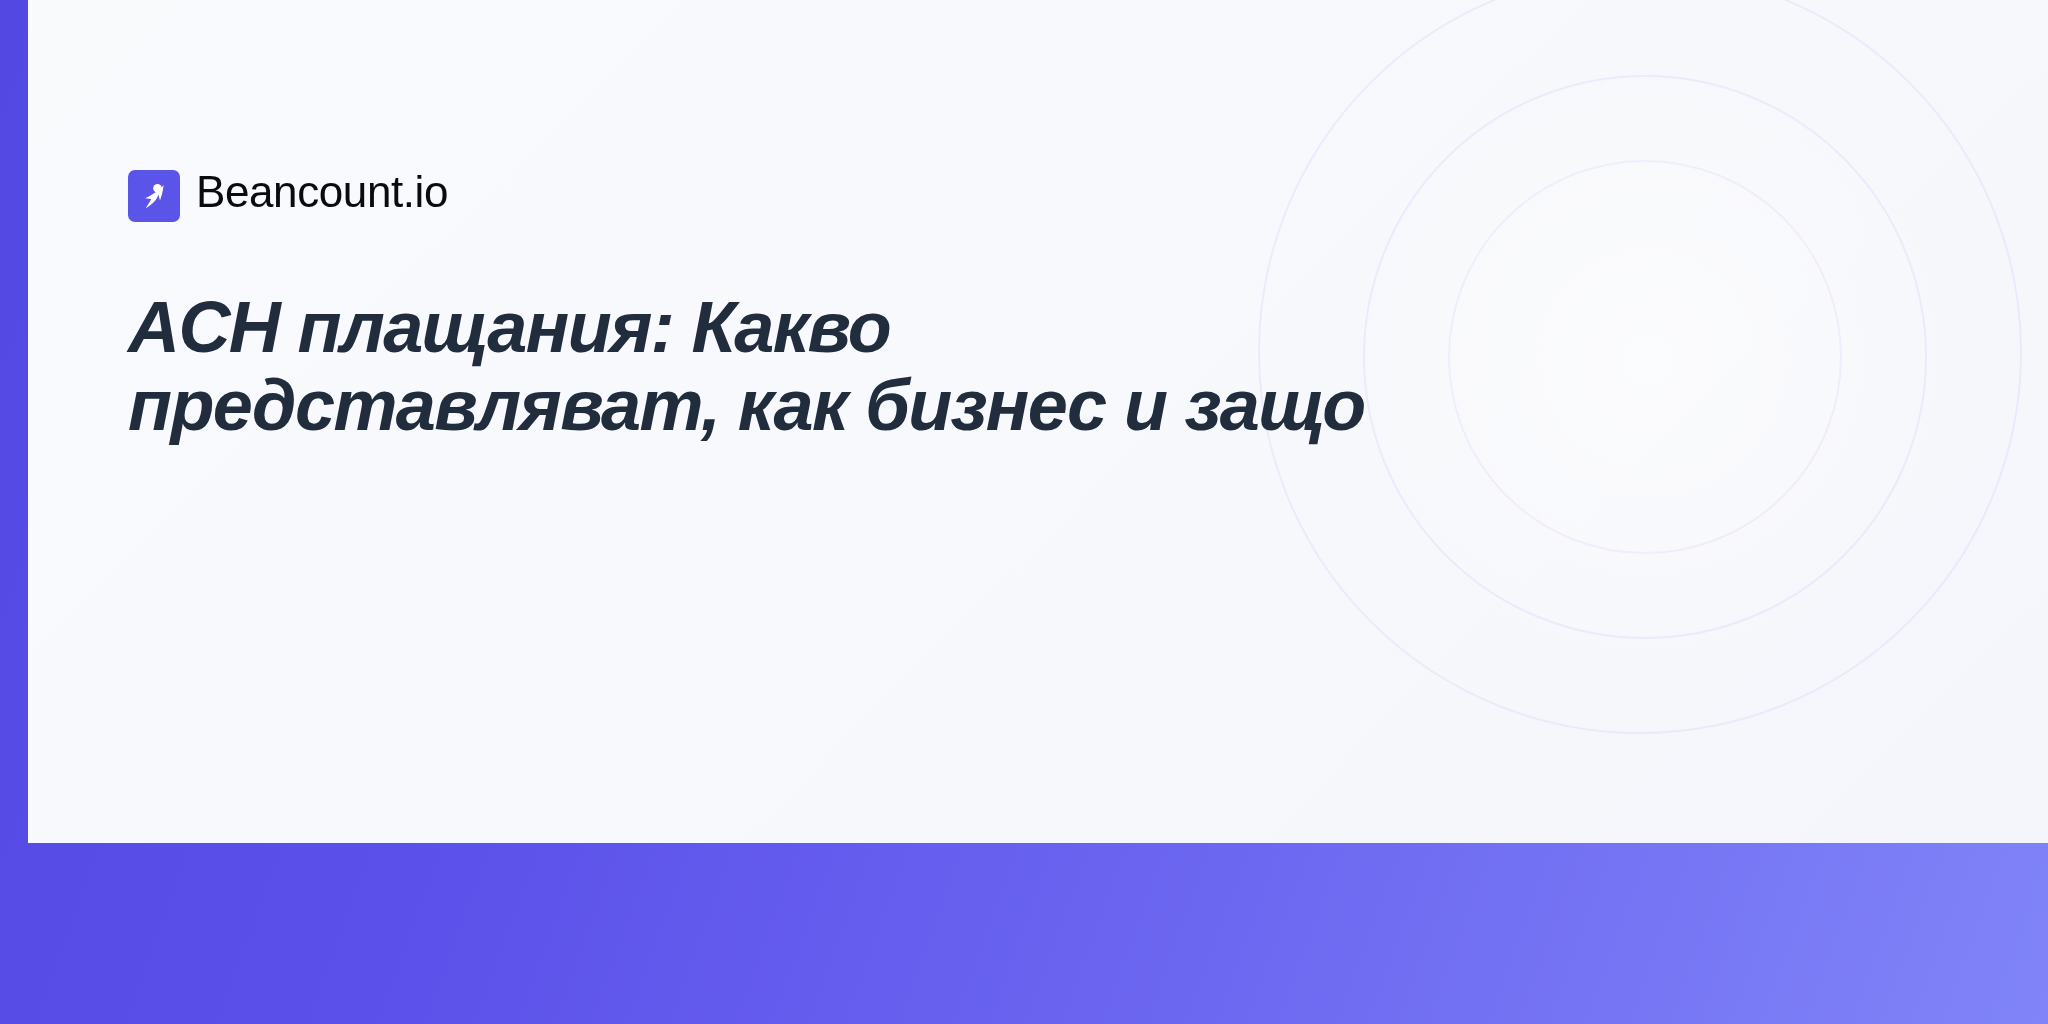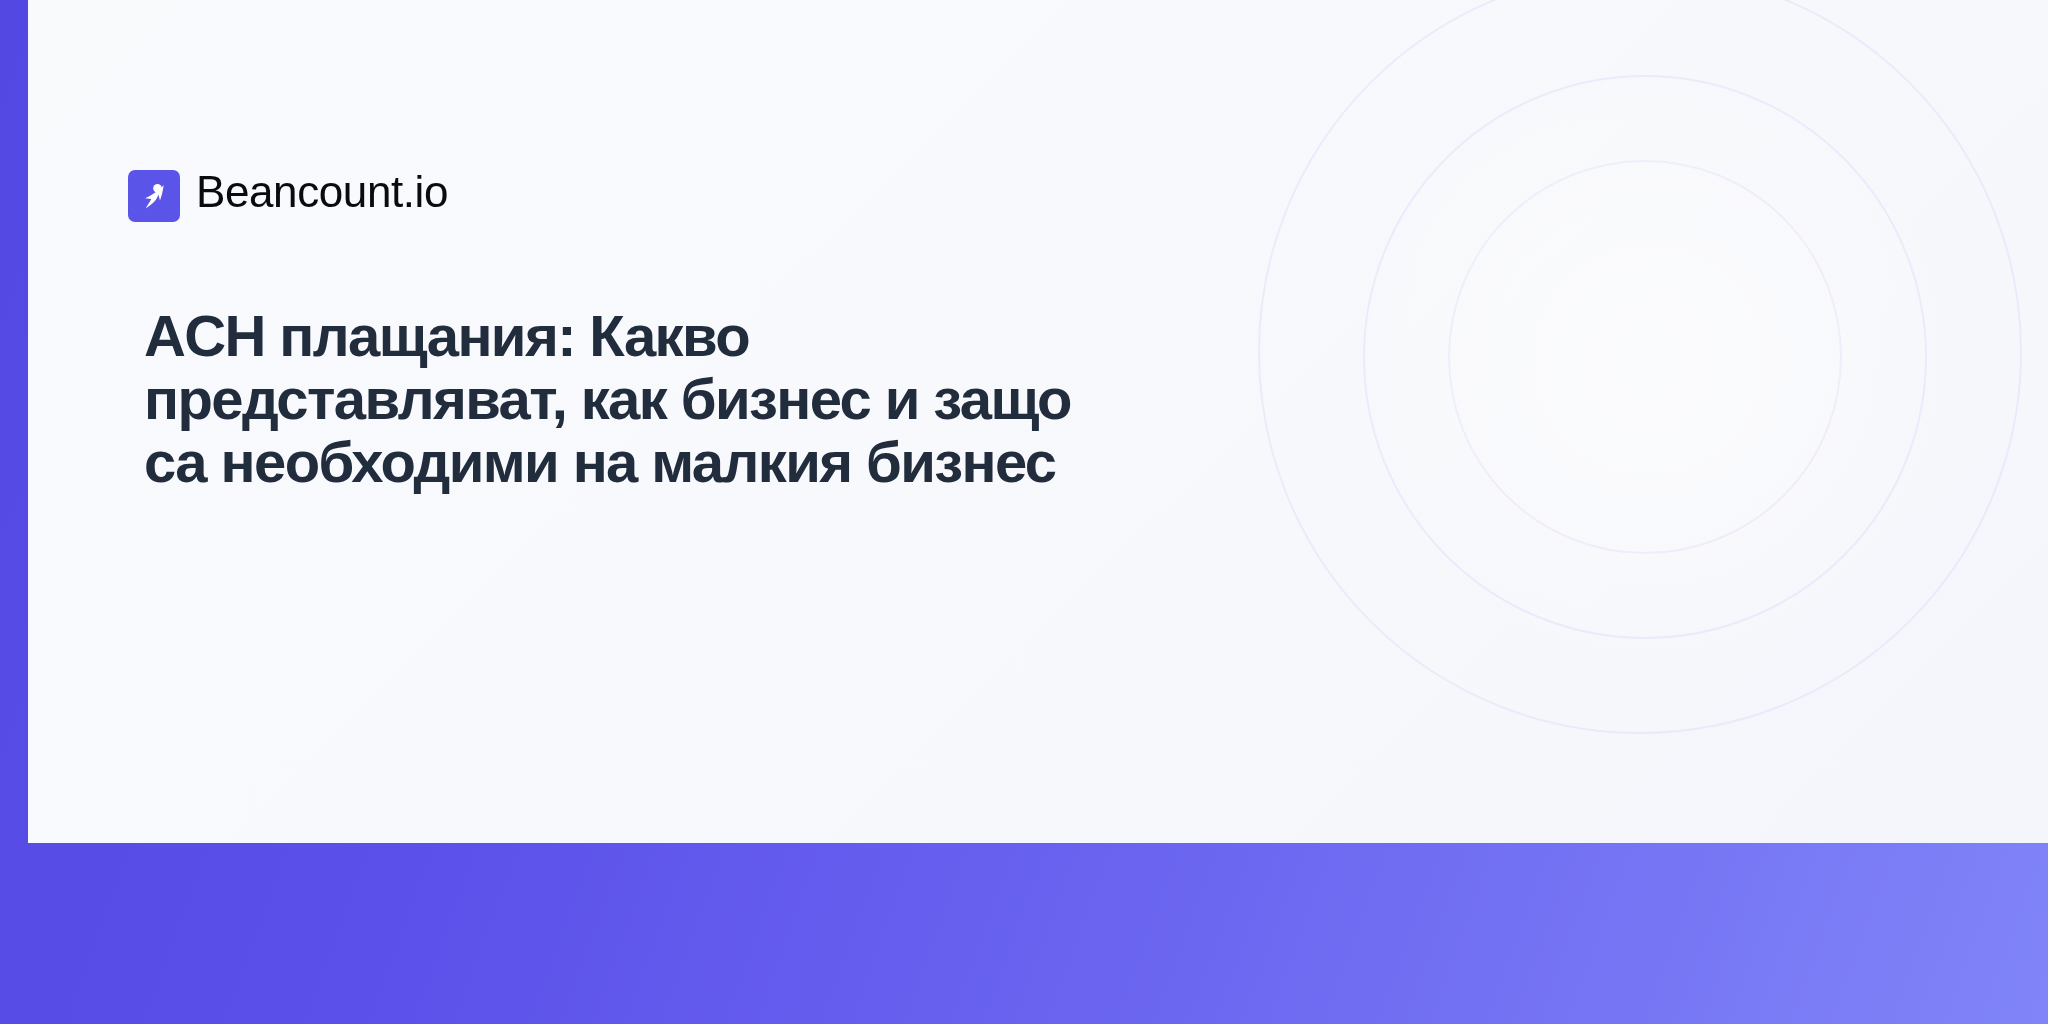--- a/index.html
+++ b/index.html
@@ -86,27 +86,28 @@
     letter-spacing: -0.4px;
     white-space: nowrap;
   }
 
   
   .headline {
     position: absolute;
     left: 100px;
     top: 288px;
     width: 1800px;
-    margin: 16px;
-    font-size: 58px;
+    margin: 0;
+    font-size: 72px;
     line-height: 1.09;
     font-weight: 700;
     color: #1f2937;
     letter-spacing: -1.6px;
     color: #212c3d;
+    font-style: italic;
   }
   .headline .ln { display: block; white-space: nowrap; }
 </style>
 </head>
 <body>
 
 <div class="og-canvas">
 
   <div class="card">
 
@@ -123,17 +124,16 @@
           <circle cx="21.5" cy="10.2" r="4.3" fill="#ffffff"></circle>
           <path d="M27.6 7.2 C24.4 10.6 20.2 14.0 16.2 16.6 C13.9 18.1 11.6 19.3 9.2 20.2 L15.4 21.0 L9.6 30.4 C13.6 28.0 17.0 25.3 19.5 22.2 C21.0 20.3 22.0 18.4 22.4 16.6 L24.0 22.6 C25.6 18.0 27.0 12.7 27.6 7.2 Z" fill="#ffffff"></path>
         </svg>
       </div>
       <div class="brand-name">Beancount.io</div>
     </div>
 
     <h1 class="headline">
       <span class="ln">ACH плащания: Какво</span>
       <span class="ln">представляват, как бизнес и защо</span>
-      <span class="ln">са необходими на малкия бизнес</span>
     </h1>
 
   </div>
 </div>
 
 </body></html>

